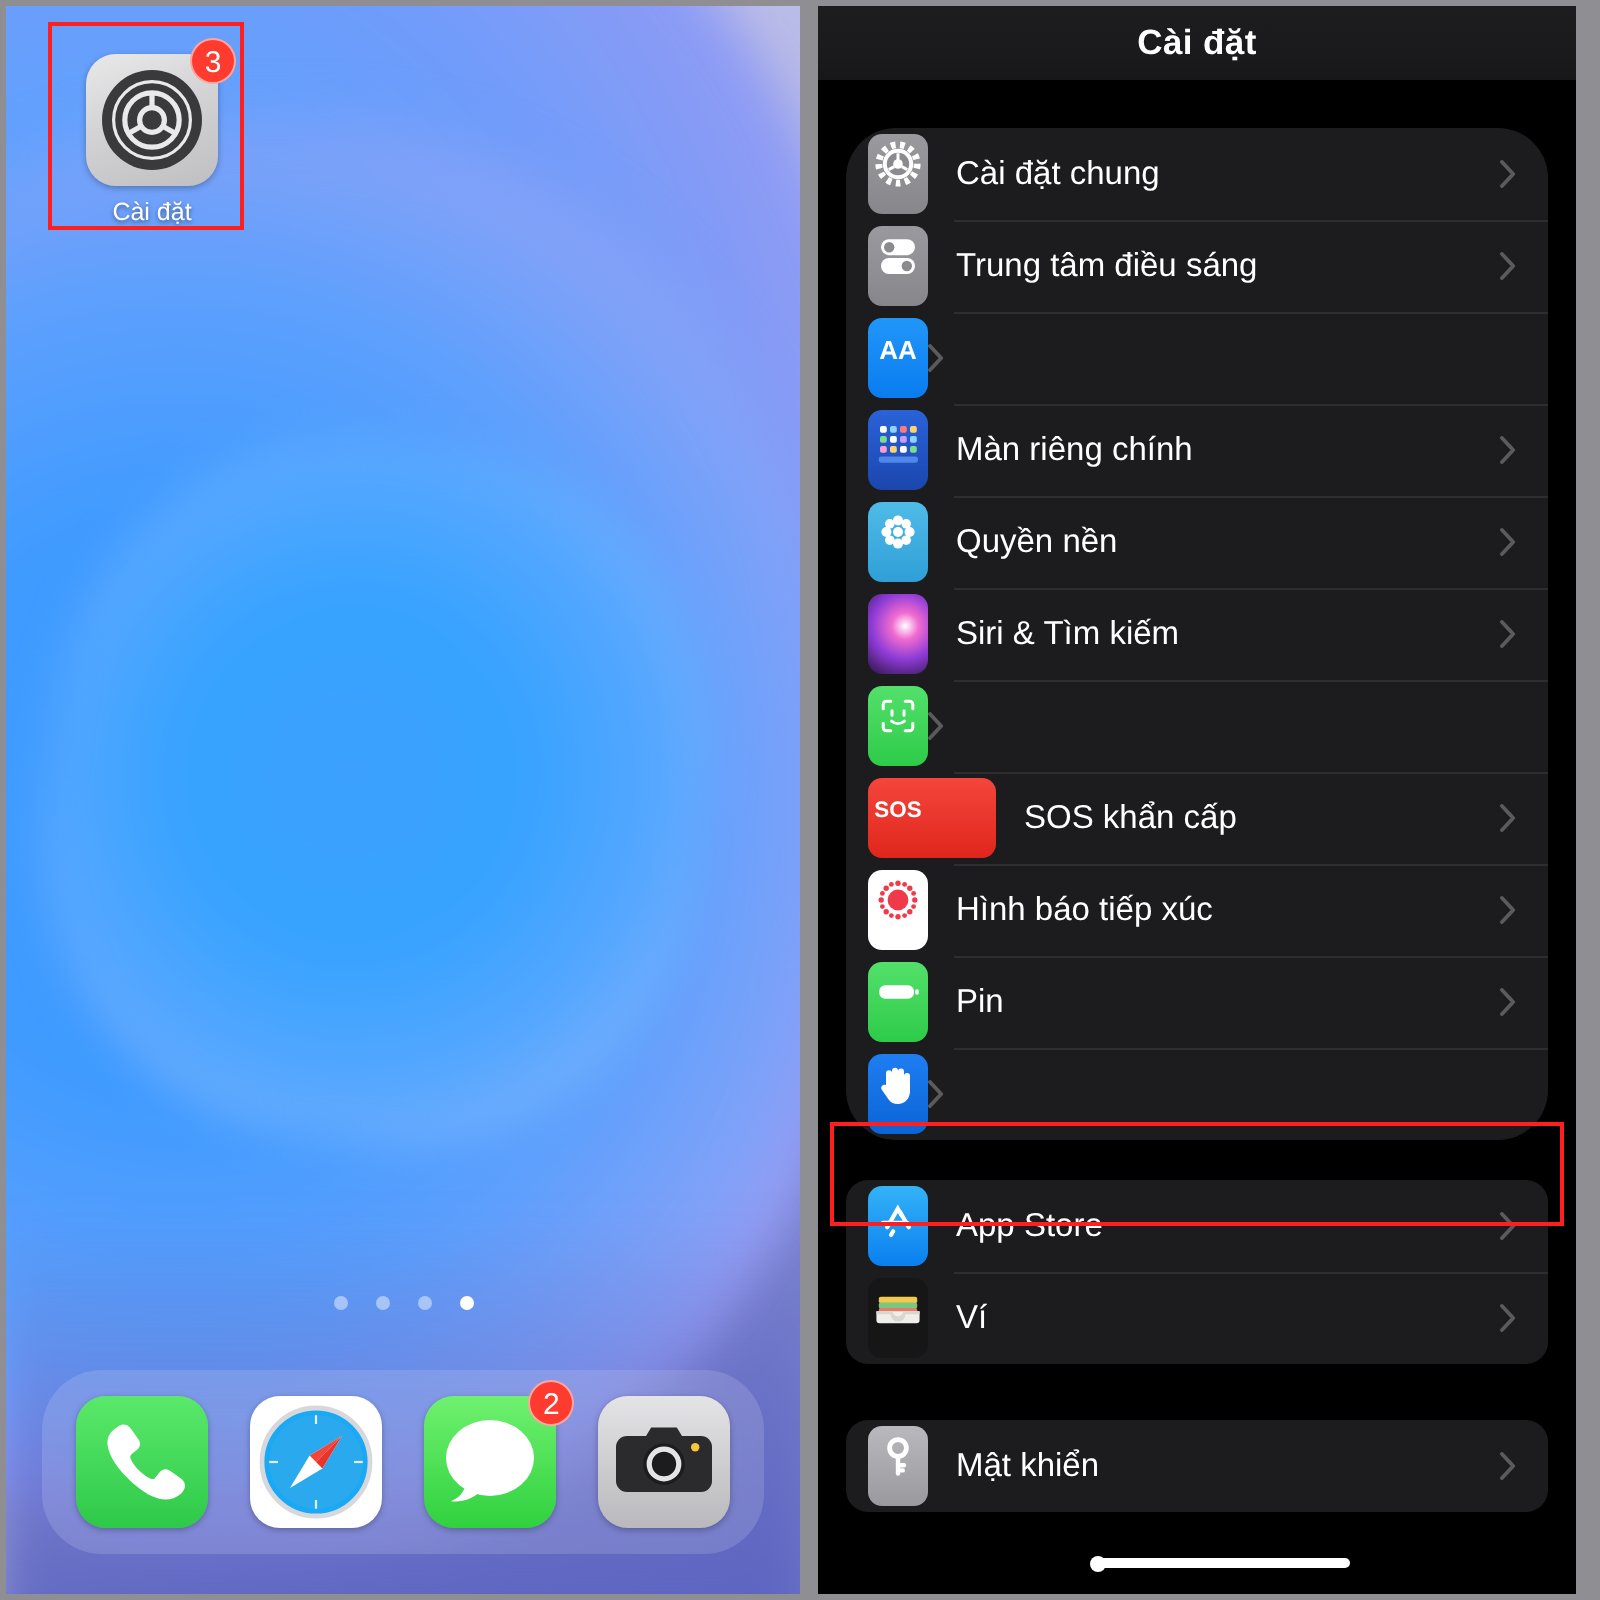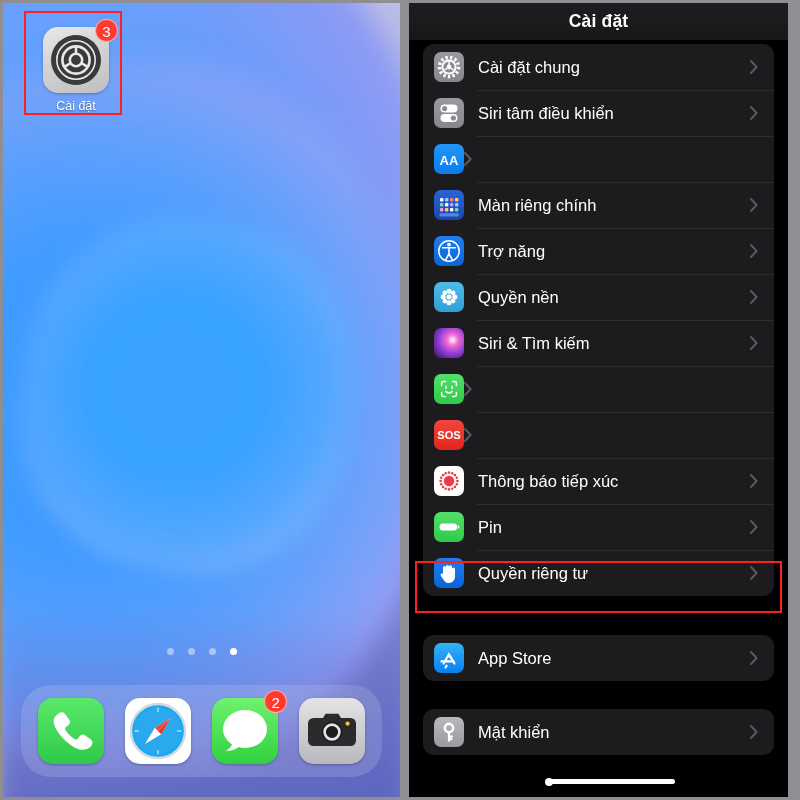--- a/index.html
+++ b/index.html
@@ -193,41 +193,41 @@
     font-weight: 700;
     letter-spacing: .2px;
   }
 
   .group {
     margin: 0 14px;
     background: #1c1c1e;
     border-radius: 11px;
     overflow: hidden;
   }
-  #group-1 { margin-top: 4px; }
-  #group-2 { margin-top: 39px; }
+  #group-1 { margin-top: 24px; border-radius: 25px; }
+  #group-2 { margin-top: 20px; }
   #group-3 { margin-top: 28px; }
 
   .row {
     position: relative;
     display: flex;
     align-items: center;
     height: 46px;
     padding-left: 11px;
     box-sizing: border-box;
   }
   .row + .row::before {
     content: "";
     position: absolute;
     left: 54px; right: 0; top: 0;
     height: 1px;
     background: #2e2e30;
   }
   .row-icon {
-    width: 30px; height: 30px;
+    width: 30px; height: 40px;
     border-radius: 7px;
     flex: 0 0 30px;
     position: relative;
     overflow: hidden;
   }
   .row-icon svg { position: absolute; left: 0; top: 0; }
   .row-label {
     margin-left: 14px;
     color: #ffffff;
     font-size: 16.5px;
@@ -241,21 +241,21 @@
     line-height: 1;
   }
   .chevron svg { display: block; }
 
   
   .bg-gray   { background: linear-gradient(180deg,#9a9a9e 0%, #87878b 100%); }
   .bg-blue   { background: linear-gradient(180deg,#2196f9 0%, #0a7cf0 100%); }
   .bg-blue2  { background: linear-gradient(180deg,#1e7ef2 0%, #0b64d6 100%); }
   .bg-cyan   { background: linear-gradient(180deg,#4fbbe8 0%, #2f9fd6 100%); }
   .bg-green  { background: linear-gradient(180deg,#53e06a 0%, #2ecb4a 100%); }
-  .bg-red    { background: linear-gradient(180deg,#f4463c 0%, #e0261c 100%); }
+  .bg-red    { background: linear-gradient(180deg,#f4463c 0%, #e0261c 100%); padding-left: 34px; }
   .bg-white  { background: #ffffff; }
   .bg-siri   { background: radial-gradient(circle at 62% 40%, #ffffff 0%, #f06bd0 22%, #8d3bd6 55%, #2a1440 100%); }
   .bg-appstore { background: linear-gradient(180deg,#34b3f7 0%, #0a7ff0 100%); }
   .bg-wallet { background: #161617; }
   .bg-key    { background: linear-gradient(180deg,#b9b9bd 0%, #9a9a9e 100%); }
   .bg-hs     { background: linear-gradient(180deg,#2a63d8 0%, #1b46ae 100%); }
 
   
   #privacy-highlight {
     position: absolute;
@@ -410,21 +410,21 @@
 
       <div class="row">
         <div class="row-icon bg-gray">
           <svg width="30" height="30" viewBox="0 0 30 30">
             <rect x="6.5" y="6.6" width="17" height="8" rx="4" fill="#ffffff"></rect>
             <circle cx="10.6" cy="10.6" r="2.6" fill="#8b8b8f"></circle>
             <rect x="6.5" y="16" width="17" height="8" rx="4" fill="#ffffff"></rect>
             <circle cx="19.4" cy="20" r="2.6" fill="#8b8b8f"></circle>
           </svg>
         </div>
-        <div class="row-label">Siri tâm điều khiển</div>
+        <div class="row-label">Trung tâm điều sáng</div>
         <div class="chevron">
           <svg width="8" height="14" viewBox="0 0 8 14">
               <path d="M1 1l5.6 6L1 13" fill="none" stroke="#5b5b5f" stroke-width="1.9" stroke-linecap="round" stroke-linejoin="round"></path>
             </svg>
         </div>
       </div>
 
       <div class="row">
         <div class="row-icon bg-blue">
           <svg width="30" height="30" viewBox="0 0 30 30">
@@ -459,35 +459,20 @@
           </svg>
         </div>
         <div class="row-label">Màn riêng chính</div>
         <div class="chevron">
           <svg width="8" height="14" viewBox="0 0 8 14">
               <path d="M1 1l5.6 6L1 13" fill="none" stroke="#5b5b5f" stroke-width="1.9" stroke-linecap="round" stroke-linejoin="round"></path>
             </svg>
         </div>
       </div>
 
-      <div class="row">
-        <div class="row-icon bg-blue2">
-          <svg width="30" height="30" viewBox="0 0 30 30">
-            <circle cx="15" cy="15" r="10.2" fill="none" stroke="#ffffff" stroke-width="1.5"></circle>
-            <circle cx="15" cy="8.6" r="1.9" fill="#ffffff"></circle>
-            <path d="M8.6 11.8h12.8M15 12.6v5.2M15 17.8l-3.1 5.6M15 17.8l3.1 5.6" stroke="#ffffff" stroke-width="1.6" stroke-linecap="round" fill="none"></path>
-          </svg>
-        </div>
-        <div class="row-label">Trợ năng</div>
-        <div class="chevron">
-          <svg width="8" height="14" viewBox="0 0 8 14">
-              <path d="M1 1l5.6 6L1 13" fill="none" stroke="#5b5b5f" stroke-width="1.9" stroke-linecap="round" stroke-linejoin="round"></path>
-            </svg>
-        </div>
-      </div>
 
       <div class="row">
         <div class="row-icon bg-cyan">
           <svg width="30" height="30" viewBox="0 0 30 30">
             <g fill="#ffffff">
               <circle cx="15" cy="15" r="2.5"></circle>
               <circle cx="15" cy="9.2" r="2.5"></circle>
               <circle cx="15" cy="20.8" r="2.5"></circle>
               <circle cx="9.2" cy="15" r="2.5"></circle>
               <circle cx="20.8" cy="15" r="2.5"></circle>
@@ -536,20 +521,21 @@
             </svg>
         </div>
       </div>
 
       <div class="row">
         <div class="row-icon bg-red">
           <svg width="30" height="30" viewBox="0 0 30 30">
             <text x="15" y="19.4" text-anchor="middle" font-family="Liberation Sans, sans-serif" font-size="11.2" font-weight="bold" fill="#ffffff">SOS</text>
           </svg>
         </div>
+        <div class="row-label">SOS khẩn cấp</div>
         <div class="chevron">
           <svg width="8" height="14" viewBox="0 0 8 14">
               <path d="M1 1l5.6 6L1 13" fill="none" stroke="#5b5b5f" stroke-width="1.9" stroke-linecap="round" stroke-linejoin="round"></path>
             </svg>
         </div>
       </div>
 
       <div class="row">
         <div class="row-icon bg-white">
           <svg width="30" height="30" viewBox="0 0 30 30">
@@ -567,21 +553,21 @@
                 <circle cx="22.8" cy="11.7" r="1.2"></circle>
               <circle cx="22.8" cy="18.3" r="1.2"></circle>
                 <circle cx="18.3" cy="22.8" r="1.2"></circle>
               <circle cx="11.7" cy="22.8" r="1.2"></circle>
                 <circle cx="7.2" cy="18.3" r="1.2"></circle>
               <circle cx="7.2" cy="11.7" r="1.2"></circle>
                 <circle cx="11.7" cy="7.2" r="1.2"></circle>
             </g>
           </svg>
         </div>
-        <div class="row-label">Thông báo tiếp xúc</div>
+        <div class="row-label">Hình báo tiếp xúc</div>
         <div class="chevron">
           <svg width="8" height="14" viewBox="0 0 8 14">
               <path d="M1 1l5.6 6L1 13" fill="none" stroke="#5b5b5f" stroke-width="1.9" stroke-linecap="round" stroke-linejoin="round"></path>
             </svg>
         </div>
       </div>
 
       <div class="row">
         <div class="row-icon bg-green">
           <svg width="30" height="30" viewBox="0 0 30 30">
@@ -596,21 +582,20 @@
             </svg>
         </div>
       </div>
 
       <div class="row">
         <div class="row-icon bg-blue2">
           <svg width="30" height="30" viewBox="0 0 30 30">
             <path d="M9 16.4V9.6a1.5 1.5 0 013 0v5.2V8.4a1.5 1.5 0 013 0v6.4V8.8a1.5 1.5 0 013 0v6V11a1.5 1.5 0 013 0v7.6c0 3.6-2.6 6.4-6.1 6.4-2 0-3.5-.8-4.6-2.3l-3.4-4.8c-.6-.9-.3-1.9.6-2.3.8-.4 1.7-.1 2.2.6z" fill="#ffffff"></path>
           </svg>
         </div>
-        <div class="row-label">Quyền riêng tư</div>
         <div class="chevron">
           <svg width="8" height="14" viewBox="0 0 8 14">
               <path d="M1 1l5.6 6L1 13" fill="none" stroke="#5b5b5f" stroke-width="1.9" stroke-linecap="round" stroke-linejoin="round"></path>
             </svg>
         </div>
       </div>
 
     </div>
 
     <div class="group" id="group-2">
@@ -627,20 +612,37 @@
           </svg>
         </div>
         <div class="row-label">App Store</div>
         <div class="chevron">
           <svg width="8" height="14" viewBox="0 0 8 14">
               <path d="M1 1l5.6 6L1 13" fill="none" stroke="#5b5b5f" stroke-width="1.9" stroke-linecap="round" stroke-linejoin="round"></path>
             </svg>
         </div>
       </div>
 
+      <div class="row">
+        <div class="row-icon bg-wallet">
+          <svg width="30" height="30" viewBox="0 0 30 30">
+            <rect x="5.4" y="9.4" width="19.2" height="3.2" rx="1" fill="#f2c94c"></rect>
+            <rect x="5.4" y="12.2" width="19.2" height="3.2" rx="1" fill="#7ac77f"></rect>
+            <rect x="5.4" y="15" width="19.2" height="3.2" rx="1" fill="#e57b6b"></rect>
+            <path d="M4.2 16.6h21.6v4.4a1.6 1.6 0 01-1.6 1.6H5.8a1.6 1.6 0 01-1.6-1.6z" fill="#efeeea"></path>
+            <path d="M4.2 16.6h8.2a2.6 2.6 0 005.2 0h8.2v1.5h-7.1a3.4 3.4 0 01-7.4 0H4.2z" fill="#d9d7d0"></path>
+          </svg>
+        </div>
+        <div class="row-label">Ví</div>
+        <div class="chevron">
+          <svg width="8" height="14" viewBox="0 0 8 14">
+              <path d="M1 1l5.6 6L1 13" fill="none" stroke="#5b5b5f" stroke-width="1.9" stroke-linecap="round" stroke-linejoin="round"></path>
+            </svg>
+        </div>
+      </div>
 
     </div>
 
     <div class="group" id="group-3">
       <div class="row">
         <div class="row-icon bg-key">
           <svg width="30" height="30" viewBox="0 0 30 30">
             <circle cx="15" cy="11" r="4.2" fill="none" stroke="#ffffff" stroke-width="2.4"></circle>
             <path d="M15 15.2v8.6M15 19.6h3M15 22.2h2.4" stroke="#ffffff" stroke-width="2.2" stroke-linecap="round" fill="none"></path>
           </svg>

